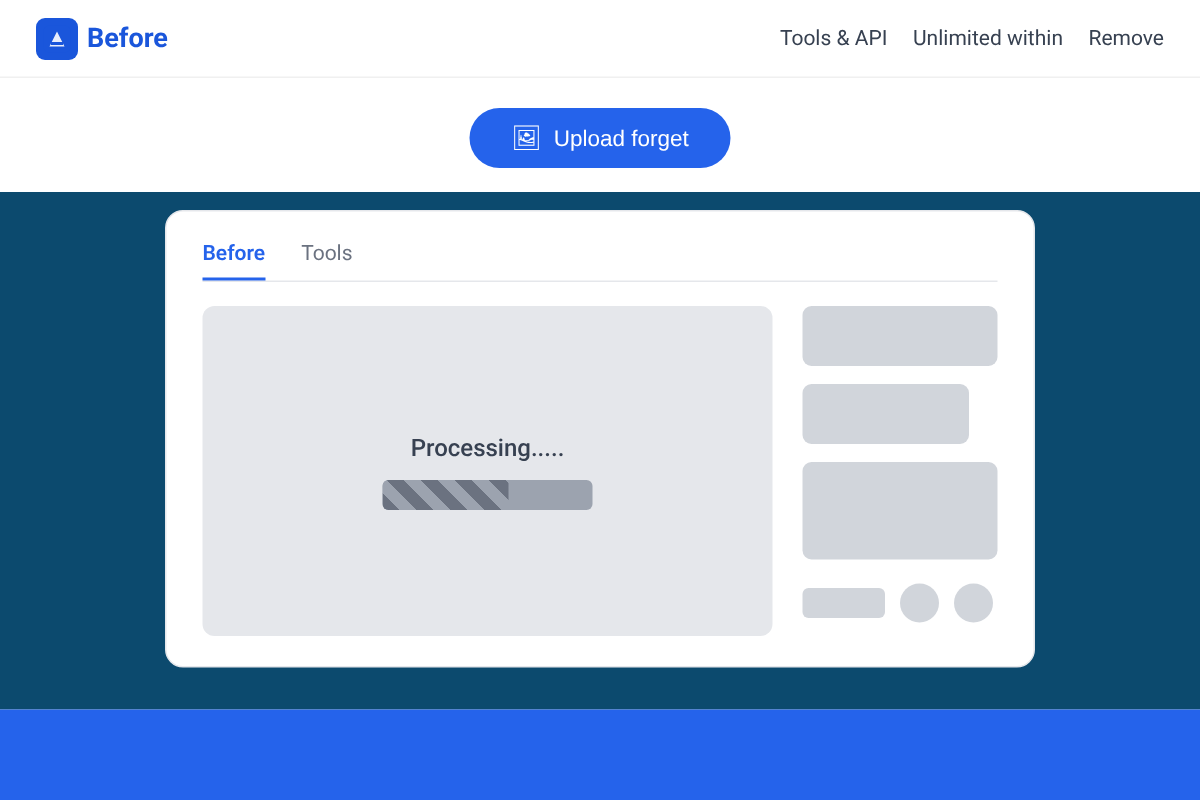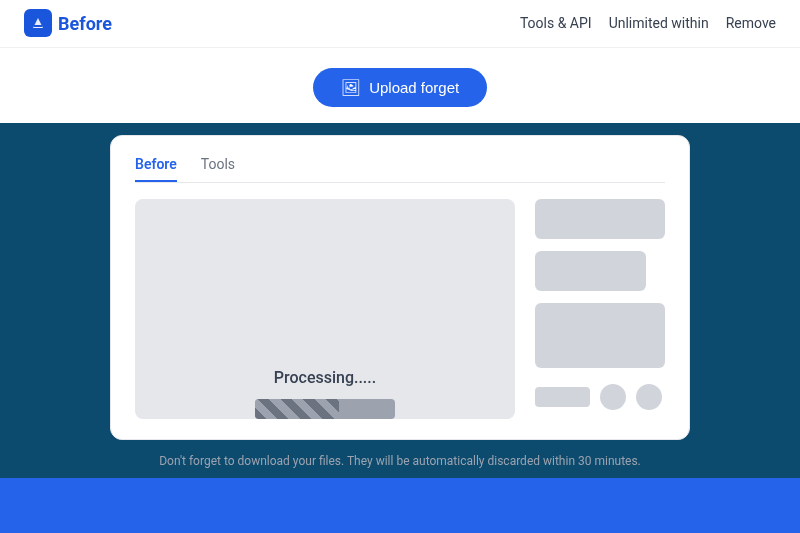--- a/index.html
+++ b/index.html
@@ -142,21 +142,21 @@
 
     
     .image-preview {
       flex: 1;
       background: #e5e7eb;
       border-radius: 8px;
       min-height: 220px;
       display: flex;
       flex-direction: column;
       align-items: center;
-      justify-content: flex-end;
+      justify-content: center;
       position: relative;
       overflow: hidden;
     }
     .processing-text {
       font-size: 16px;
       color: #374151;
       margin-bottom: 12px;
       font-weight: 500;
     }
     .progress-bar-container {
@@ -274,16 +274,15 @@
         <div class="skeleton-row">
           <div class="skeleton-small-wide"></div>
           <div class="skeleton-circle"></div>
           <div class="skeleton-circle"></div>
         </div>
       </div>
 
     </div>
   </div>
 
-  <div class="footer-note">Don't forget to download your files. They will be automatically discarded within 30 minutes.</div>
 </div>
 
 <div class="blue-footer"></div>
 
 </body></html>

